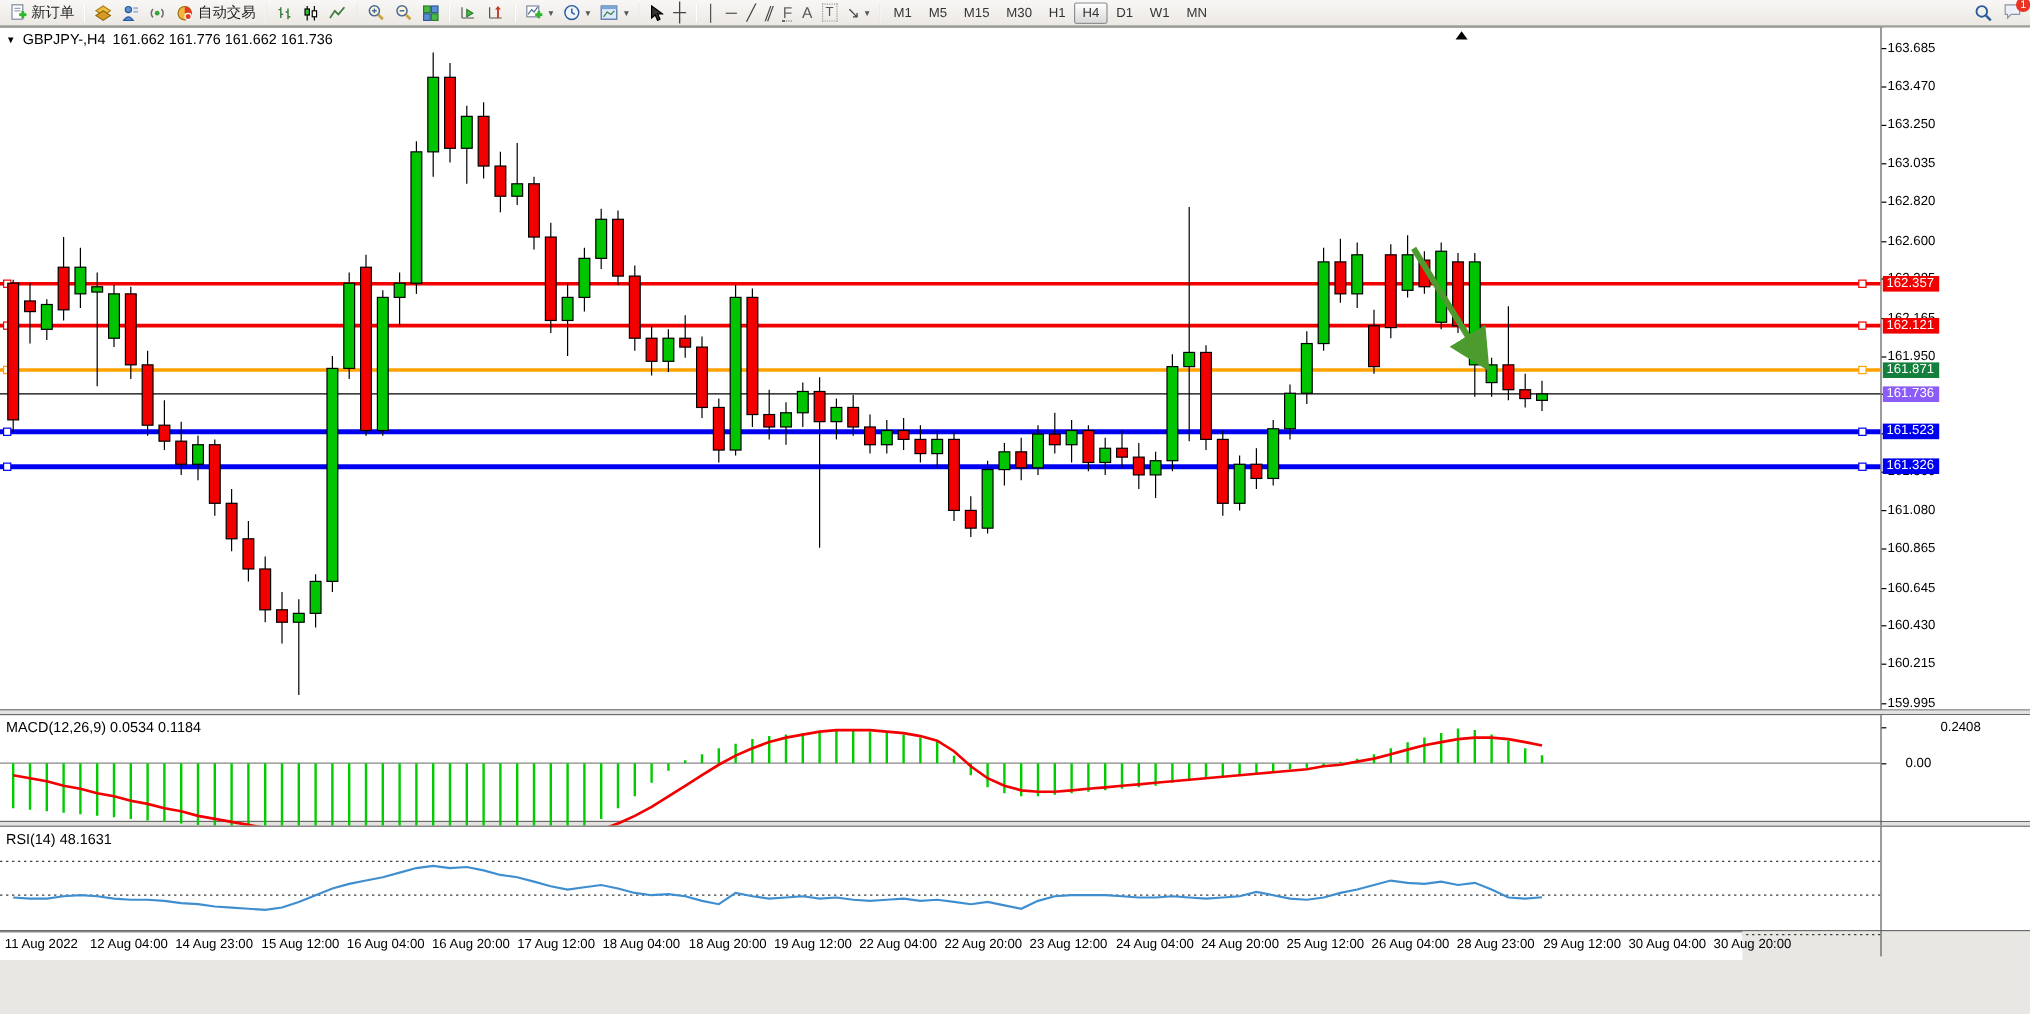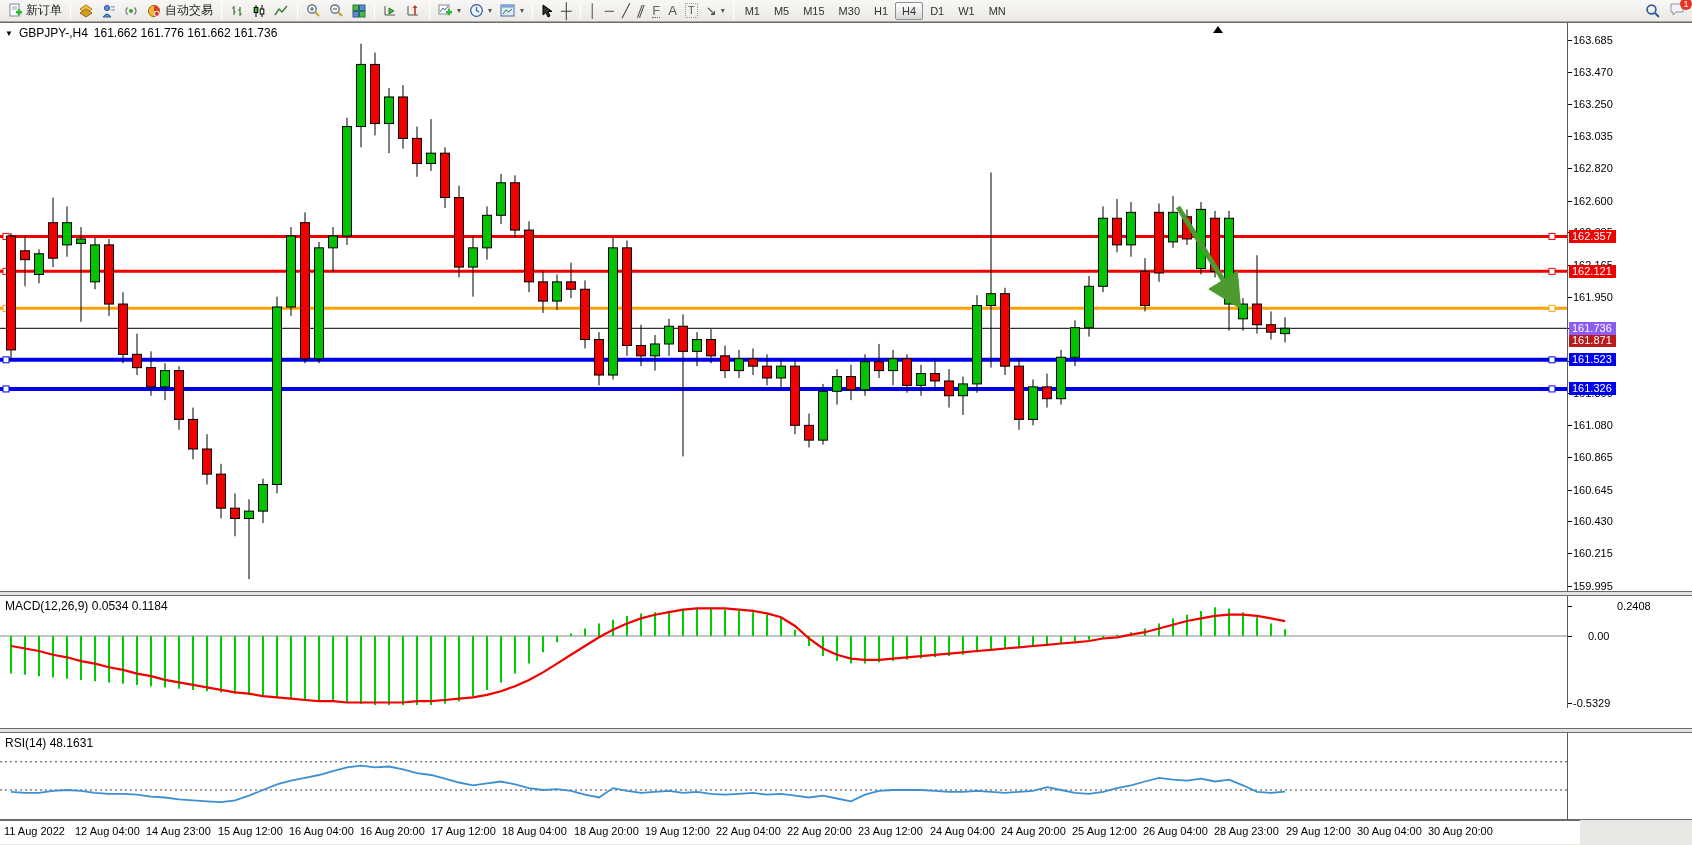--- a/index.html
+++ b/index.html
@@ -27,21 +27,21 @@
   .plot{position:absolute;left:0;top:0;border-right:1px solid #5a5a5a;}
   .yaxis{position:absolute;left:1569px;top:0;right:0;bottom:0;background:#fff;font-size:11px;color:#000;}
   .ytick{position:absolute;left:4px;white-space:nowrap;}
   .ytick::before{content:"";position:absolute;left:-5px;top:6px;width:4px;height:1px;background:#000;}
   .pricebox{position:absolute;left:0;height:13px;line-height:13px;color:#fff;font-size:11px;padding:0 4px 0 3px;white-space:nowrap;}
   .panel-label{position:absolute;left:5px;top:3px;font-size:12px;color:#000;z-index:5;}
   .chart-title{position:absolute;left:5px;top:3px;font-size:12px;color:#000;z-index:5;display:flex;gap:6px;align-items:center;}
   .chart-title .tri{font-size:8px;}
 
   
-  .timeaxis{position:relative;height:24px;background:#fff;border-top:1px solid #6b6b6b;font-size:11px;color:#000;width:1580px;}
+  .timeaxis{position:relative;height:24px;background:#fff;border-top:1px solid #6b6b6b;font-size:11px;color:#000;width:1452px;}
   .tlabel{position:absolute;top:4px;white-space:nowrap;}
 </style>
 </head>
 <body>
 
 <div class="toolbar">
   <div class="tgroup">
     <div class="tbtn">
       <svg width="15" height="15" viewBox="0 0 15 15">
         <rect x="2" y="1" width="9" height="12" fill="#fdfdfd" stroke="#7e8aa0"></rect>
@@ -468,29 +468,29 @@
       <div class="ytick" style="top: 331.99px;">161.515</div>
       <div class="ytick" style="top: 363.792px;">161.300</div>
       <div class="ytick" style="top: 396.333px;">161.080</div>
       <div class="ytick" style="top: 428.135px;">160.865</div>
       <div class="ytick" style="top: 460.677px;">160.645</div>
       <div class="ytick" style="top: 492.479px;">160.430</div>
       <div class="ytick" style="top: 524.281px;">160.215</div>
       <div class="ytick" style="top: 556.823px;">159.995</div>
       <div class="pricebox" style="background: rgb(242, 0, 0); top: 206.944px;">162.357</div>
       <div class="pricebox" style="background: rgb(242, 0, 0); top: 241.852px;">162.121</div>
-      <div class="pricebox" style="background: #b91c1c; top: 278.831px; margin-top: 32px;">161.871</div>
+      <div class="pricebox" style="background: #15803d; top: 278.831px;">161.871</div>
       <div class="pricebox" style="background: rgb(0, 0, 240); top: 330.306px;">161.523</div>
       <div class="pricebox" style="background: rgb(0, 0, 240); top: 359.446px;">161.326</div>
       <div class="pricebox" style="background: #8b5cf6; top: 298.8px;">161.736</div>
     </div>
 </div>
 <div class="splitter"></div>
 
-<div class="panel" id="macd-panel" style="height:134px;">
+<div class="panel" id="macd-panel" style="height:90px;">
   <div class="panel-label">
     <span>MACD(12,26,9)</span>
     <span>0.0534 0.1184</span>
   </div>
   <svg id="macd-svg" class="plot" width="1568" height="112">
       <line x1="0" y1="40" x2="1568" y2="40" stroke="#888" stroke-width="1"></line>
       <line x1="11" y1="40" x2="11" y2="77.62" stroke="#00cc00" stroke-width="2"></line>
       <line x1="25" y1="40" x2="25" y2="78.874" stroke="#00cc00" stroke-width="2"></line>
       <line x1="39" y1="40" x2="39" y2="80.128" stroke="#00cc00" stroke-width="2"></line>
       <line x1="53" y1="40" x2="53" y2="81.382" stroke="#00cc00" stroke-width="2"></line>

